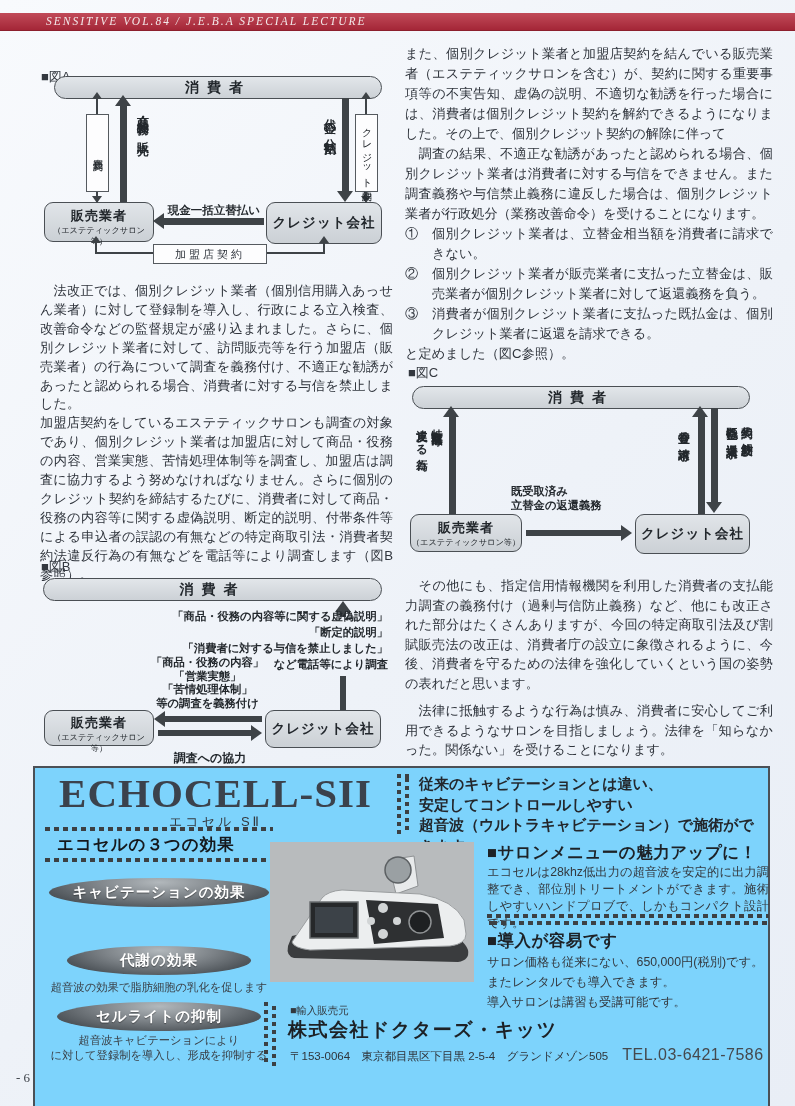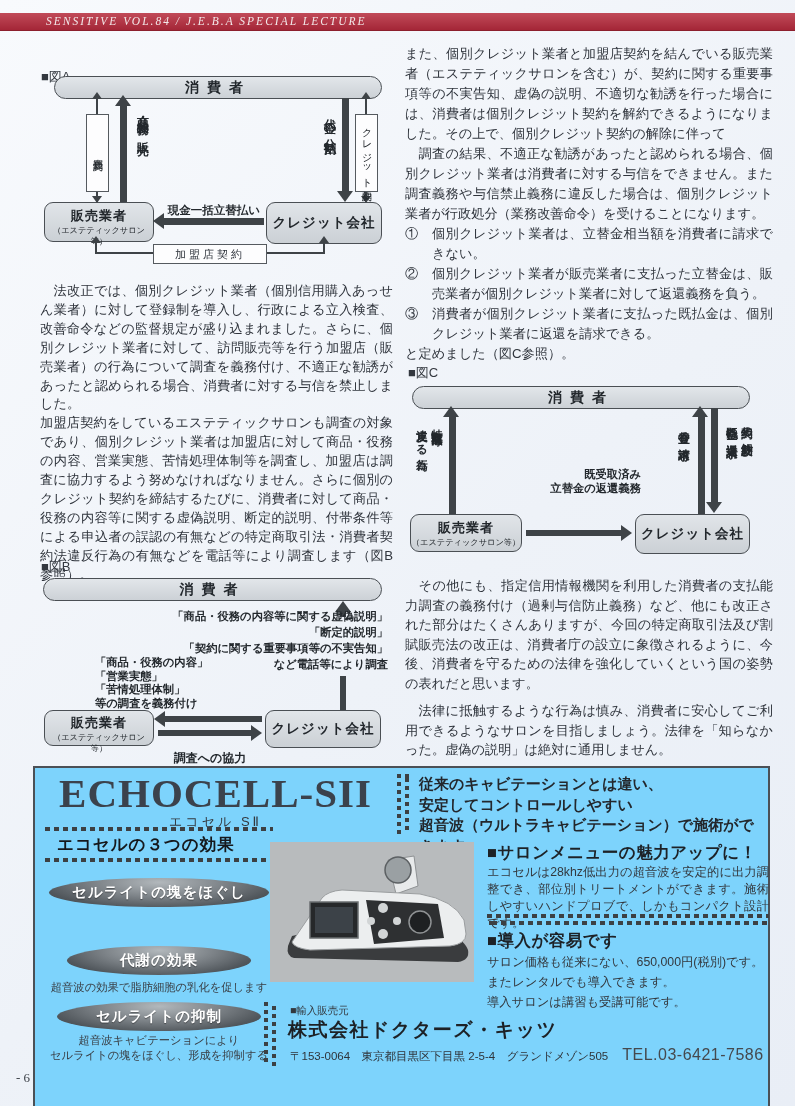--- a/index.html
+++ b/index.html
@@ -143,23 +143,23 @@
 
 <div class="abs figlabel" style="left:41px;top:558px;">■図B</div>
 <div class="fig" style="left:40px;top:578px;width:352px;height:192px;">
   <div class="pill" style="left:3px;top:0;width:337px;height:21px;line-height:21px;">消費者</div>
 
   <div class="ah up-t" style="left:295px;top:23px;"></div>
   <div class="ln" style="left:300px;top:33px;width:6px;height:6px;"></div>
   <div class="ln" style="left:300px;top:98px;width:6px;height:34px;"></div>
   <div class="flab pre" style="right:4px;top:30px;text-align:right;font-size:11.3px;line-height:16px;">「商品・役務の内容等に関する虚偽説明」
 「断定的説明」
-「契約に関する重要事項等の不実告知」
+「消費者に対する与信を禁止しました」
 など電話等により調査</div>
-  <div class="flab pre" style="left:55px;top:78px;width:225px;font-size:11.3px;line-height:13.5px;">「商品・役務の内容」
+  <div class="flab pre" style="left:55px;top:78px;width:225px;text-align:center;font-size:11.3px;line-height:13.5px;">「商品・役務の内容」
 「営業実態」
 「苦情処理体制」
 等の調査を義務付け</div>
 
   <div class="dbox" style="left:4px;top:132px;width:110px;height:36px;padding-top:3px;box-sizing:border-box;">
     <div class="main">販売業者</div>
     <div class="sub">（エステティックサロン等）</div>
   </div>
   <div class="dbox single" style="left:225px;top:132px;width:114px;height:36px;">クレジット会社</div>
 
@@ -195,52 +195,52 @@
   <div class="flab vtext" style="left:268px;top:38px;height:120px;font-size:11.5px;letter-spacing:1px;">立替金の請求不可</div>
   <div class="flab vtext" style="left:316px;top:34px;height:124px;font-size:11.5px;letter-spacing:1px;">契約の解約及び
 既払金の返還請求</div>
 
   <div class="dbox" style="left:2px;top:130px;width:112px;height:38px;padding-top:4px;box-sizing:border-box;">
     <div class="main">販売業者</div>
     <div class="sub">（エステティックサロン等）</div>
   </div>
   <div class="dbox single" style="left:227px;top:130px;width:113px;height:38px;">クレジット会社</div>
 
-  <div class="flab pre" style="left:103px;top:83px;width:130px;text-align:right;font-size:11.3px;line-height:14px;">既受取済み
+  <div class="flab pre" style="left:103px;top:100px;width:130px;text-align:left;font-size:11.3px;line-height:14px;">既受取済み
 立替金の返還義務</div>
   <div class="ln" style="left:118px;top:146px;width:96px;height:6px;"></div>
   <div class="ah rt-t" style="left:213px;top:141px;"></div>
 </div>
 
 <div class="abs body-txt rc2" style="left:405px;top:576px;width:368px;">
   <p>　その他にも、指定信用情報機関を利用した消費者の支払能力調査の義務付け（過剰与信防止義務）など、他にも改正された部分はたくさんありますが、今回の特定商取引法及び割賦販売法の改正は、消費者庁の設立に象徴されるように、今後、消費者を守るための法律を強化していくという国の姿勢の表れだと思います。</p>
-  <p style="margin-top:8px;">　法律に抵触するような行為は慎み、消費者に安心してご利用できるようなサロンを目指しましょう。法律を「知らなかった。虚偽の説明」は絶対に通用しません。</p>
+  <p style="margin-top:8px;">　法律に抵触するような行為は慎み、消費者に安心してご利用できるようなサロンを目指しましょう。法律を「知らなかった。関係ない」を受けることになります。</p>
 </div>
 
 <div class="abs adbox">
 
   <div class="abs" style="left:8px;top:5px;width:345px;">
     <div class="brand">ECHOCELL-SII</div>
     <div class="brandsub">エコセル SⅡ</div>
   </div>
   <div class="abs vdots" style="left:362px;top:6px;height:60px;"></div>
   <div class="abs tagline pre" style="left:384px;top:6px;width:345px;">従来のキャビテーションとは違い、
 安定してコントロールしやすい
 超音波（ウルトラキャビテーション）で施術ができます。</div>
 
   <div class="abs dotline" style="left:10px;top:59px;width:228px;"></div>
   <div class="abs fx-title" style="left:10px;top:66px;width:228px;">エコセルの３つの効果</div>
   <div class="abs dotline" style="left:10px;top:90px;width:228px;"></div>
 
-  <div class="badge" style="left:14px;top:110px;width:220px;">セルライトの塊をほぐし</div>
+  <div class="badge" style="left:14px;top:110px;width:220px;">キャビテーションの効果</div>
   <div class="badge" style="left:32px;top:178px;width:184px;">代謝の効果</div>
   <div class="fx-desc pre" style="left:10px;top:212px;">超音波の効果で脂肪細胞の乳化を促します</div>
   <div class="badge" style="left:22px;top:234px;width:204px;">セルライトの抑制</div>
   <div class="fx-desc pre" style="left:10px;top:265px;">超音波キャビテーションにより
-セルライトの塊をほぐし、形成を抑制する</div>
+に対して登録制を導入し、形成を抑制する</div>
 
   <div class="abs photo" style="left:235px;top:74px;width:204px;height:140px;">
     <svg width="204" height="140" viewBox="0 0 204 140">
       <rect x="0" y="0" width="204" height="140" fill="#b8bbbd"></rect>
       <path d="M118,18 l26,-4 l4,30 l-22,8 z" fill="#e8eaeb" stroke="#8f9294" stroke-width="1"></path>
       <circle cx="128" cy="28" r="13" fill="#9aa0a3" stroke="#5c6063" stroke-width="1.5"></circle>
       <path d="M24,116 q-8,-2 -6,-12 l4,-10 q30,-8 70,-10 l80,6 q22,6 26,18 q2,10 -10,12 z" fill="#3a3c3e"></path>
       <path d="M22,100 l30,-44 q6,-7 20,-8 l78,4 q34,6 44,26 l2,14 q0,10 -16,12 l-140,4 q-16,-2 -18,-8 z" fill="#eceeef" stroke="#9b9ea0" stroke-width="1"></path>
       <rect x="40" y="60" width="48" height="36" fill="#26282a" stroke="#6a6e70" stroke-width="1.5"></rect>
       <rect x="45" y="65" width="38" height="26" fill="#3c4248"></rect>

